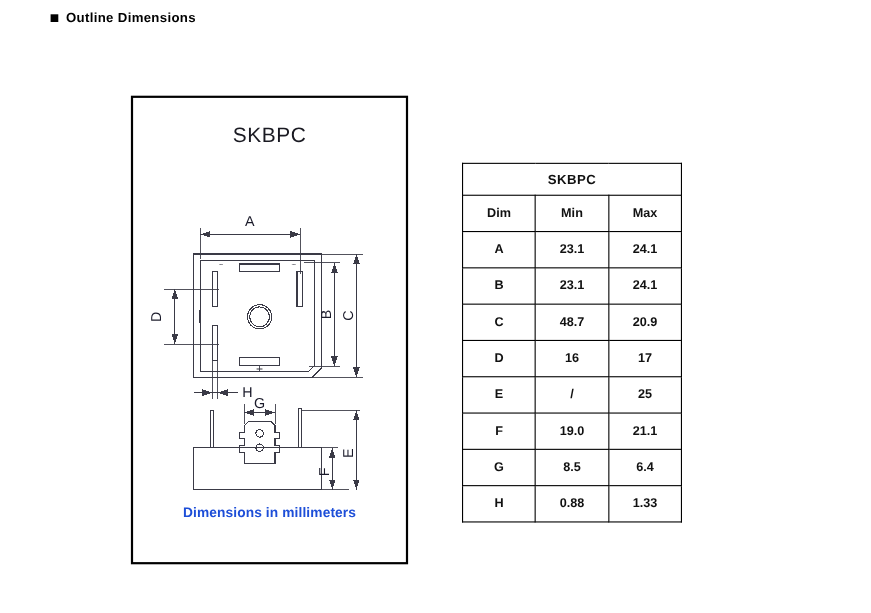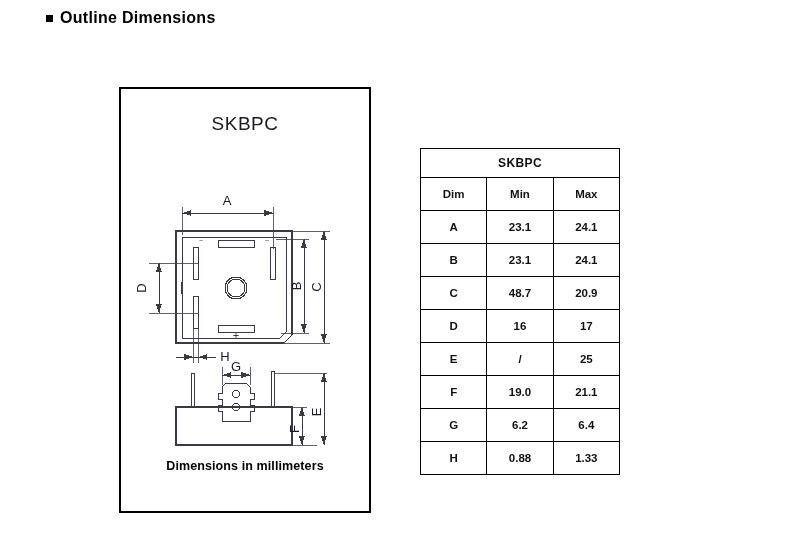--- a/index.html
+++ b/index.html
@@ -25,21 +25,21 @@
     align-items: center;
     gap: 7px;
   }
   #section-heading .bullet-square {
     width: 7px;
     height: 7px;
     background: #000;
     display: block;
   }
   #section-heading .heading-text {
-    font-size: 16px;
+    font-size: 12px;
     font-weight: bold;
     letter-spacing: 0.3px;
     color: #000;
     white-space: nowrap;
   }
 
   
   #drawing-panel {
     position: absolute;
     left: 119px;
@@ -61,21 +61,21 @@
     letter-spacing: 0.5px;
   }
   #drawing-caption {
     position: absolute;
     left: 0;
     top: 370px;
     width: 100%;
     text-align: center;
     font-size: 12.5px;
     font-weight: bold;
-    color: #000000;
+    color: #1d4ed8;
     letter-spacing: 0.1px;
   }
   #drawing-svg {
     position: absolute;
     left: 0;
     top: 46px;
     width: 248px;
     height: 324px;
     display: block;
   }
@@ -288,21 +288,21 @@
         <td class="col-min">/</td>
         <td class="col-max">25</td>
       </tr>
       <tr>
         <td class="col-dim">F</td>
         <td class="col-min">19.0</td>
         <td class="col-max">21.1</td>
       </tr>
       <tr>
         <td class="col-dim">G</td>
-        <td class="col-min">6.2</td>
+        <td class="col-min">8.5</td>
         <td class="col-max">6.4</td>
       </tr>
       <tr>
         <td class="col-dim">H</td>
         <td class="col-min">0.88</td>
         <td class="col-max">1.33</td>
       </tr>
     </tbody>
   </table>
 </div>

